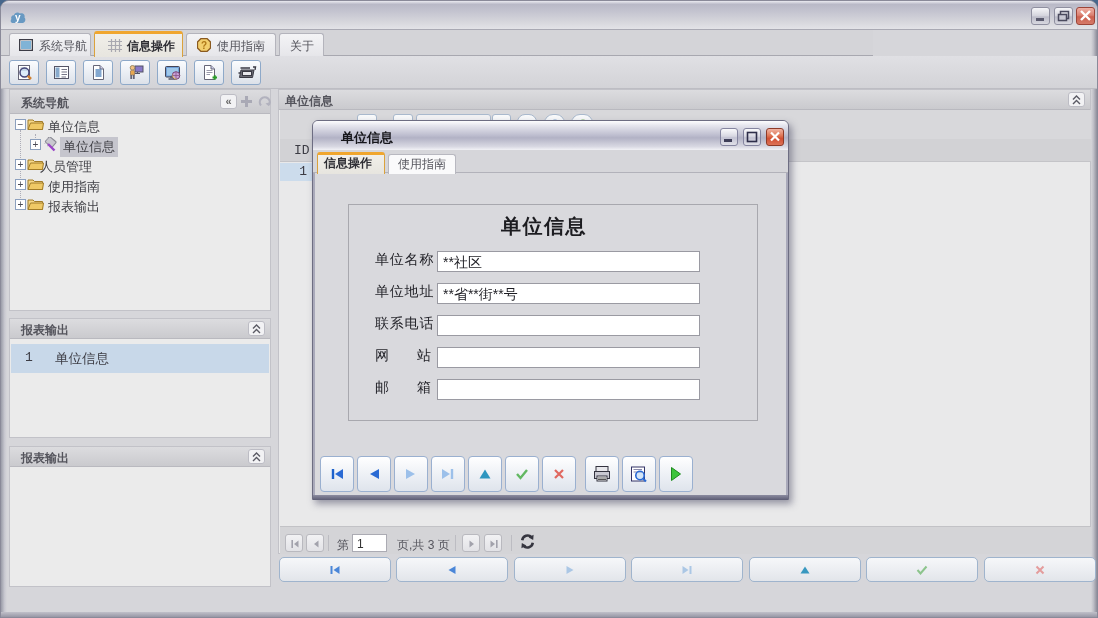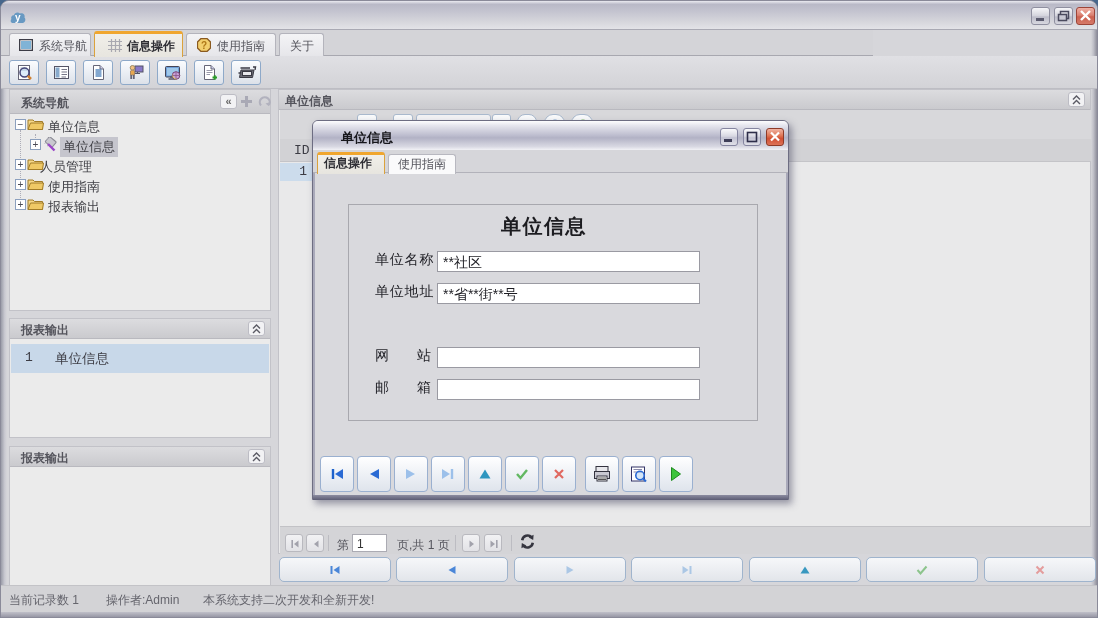--- a/index.html
+++ b/index.html
@@ -283,21 +283,21 @@
           </svg>
         </div>
       <div class="pgbtn" style="left:26px;top:7px">
           <svg width="12" height="12">
             <path d="M8.5 2.5 L4 6 L8.5 9.5 Z" fill="#a2a2ac"></path>
           </svg>
         </div>
       <div style="position:absolute;left:48px;top:8px;width:1px;height:16px;background:#bcbcc2"></div>
       <span style="position:absolute;left:57px;top:10px;font-size:12px;color:#55555d">第</span>
       <div style="position:absolute;left:72px;top:7px;width:35px;height:18px;background:#fff;border:1px solid #ababb3;font-size:12px;color:#333;padding:2px 0 0 4px">1</div>
-      <span style="position:absolute;left:117px;top:10px;font-size:12px;color:#55555d">页,共 1 页</span>
+      <span style="position:absolute;left:117px;top:10px;font-size:12px;color:#55555d">页,共 3 页</span>
       <div style="position:absolute;left:175px;top:8px;width:1px;height:16px;background:#bcbcc2"></div>
       <div class="pgbtn" style="left:182px;top:7px">
           <svg width="12" height="12">
             <path d="M3.5 2.5 L8 6 L3.5 9.5 Z" fill="#a2a2ac"></path>
           </svg>
         </div>
       <div class="pgbtn" style="left:204px;top:7px">
           <svg width="12" height="12">
             <path d="M2.5 2.5 L7 6 L2.5 9.5 Z" fill="#a2a2ac"></path>
             <path d="M8.8 2 V10" stroke="#a2a2ac" stroke-width="1.6"></path>
@@ -344,25 +344,20 @@
       <svg width="12" height="10">
         <path d="M1.5 5 L4.5 8.5 L10.5 1.5" fill="none" stroke="#8cc48c" stroke-width="2"></path>
       </svg>
     </div>
   <div class="bigbtn" style="left:983px">
       <svg width="10" height="10">
         <path d="M1.5 1.5 L8.5 8.5 M8.5 1.5 L1.5 8.5" stroke="#e49c9c" stroke-width="2"></path>
       </svg>
     </div>
 
-  <div id="statusbar">
-    <span style="position:absolute;left:8px;top:6px">当前记录数 1</span>
-    <span style="position:absolute;left:105px;top:6px">操作者:Admin</span>
-    <span style="position:absolute;left:202px;top:6px">本系统支持二次开发和全新开发!</span>
-  </div>
   <div id="bottomstrip"></div>
 
   <div id="dlg">
     <div id="dlgtitle">
         <b>单位信息</b>
       <div class="dwbtn" style="left:407px">
           <div style="position:absolute;left:3px;top:10px;width:8px;height:3px;background:#3e3e58"></div>
         </div>
       <div class="dwbtn" style="left:430px"><svg width="16" height="16">
             <rect x="3.5" y="3.5" width="9" height="9" fill="none" stroke="#2e2e4a" stroke-width="1.6"></rect>
@@ -379,20 +374,24 @@
     <div style="position:absolute;left:35px;top:83px;width:410px;height:217px;border:1px solid #a8a8ae">
       <div style="position:absolute;left:0;top:8px;width:100%;text-align:center;text-indent:-18px;font-size:20px;font-weight:bold;letter-spacing:1.5px;color:#1c1c20">单位信息</div>
       <div class="frow" style="top:46px">
           <span class="flab">单位名称</span>
           <span class="finput">**社区</span>
         </div>
       <div class="frow" style="top:78px">
           <span class="flab">单位地址</span>
           <span class="finput">**省**街**号</span>
         </div>
+      <div class="frow" style="top:110px">
+          <span class="flab">联系电话</span>
+          <span class="finput"></span>
+        </div>
       <div class="frow" style="top:142px">
           <span class="flab2">
             <i>网</i>
             <i style="left:42px">站</i>
           </span>
           <span class="finput"></span>
         </div>
       <div class="frow" style="top:174px">
           <span class="flab2">
             <i>邮</i>

